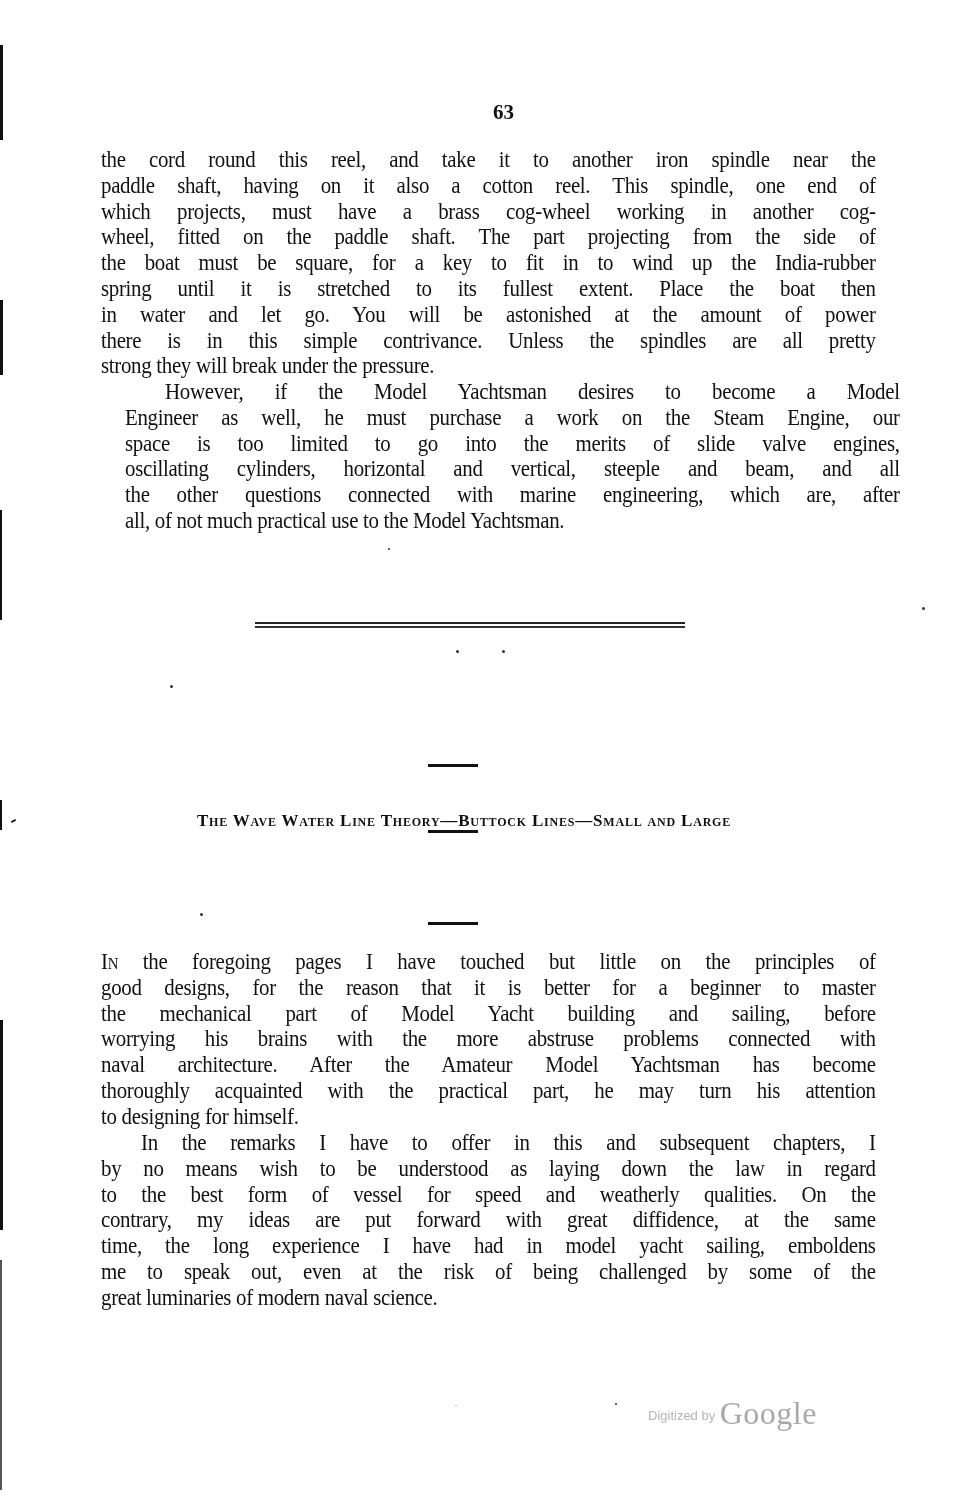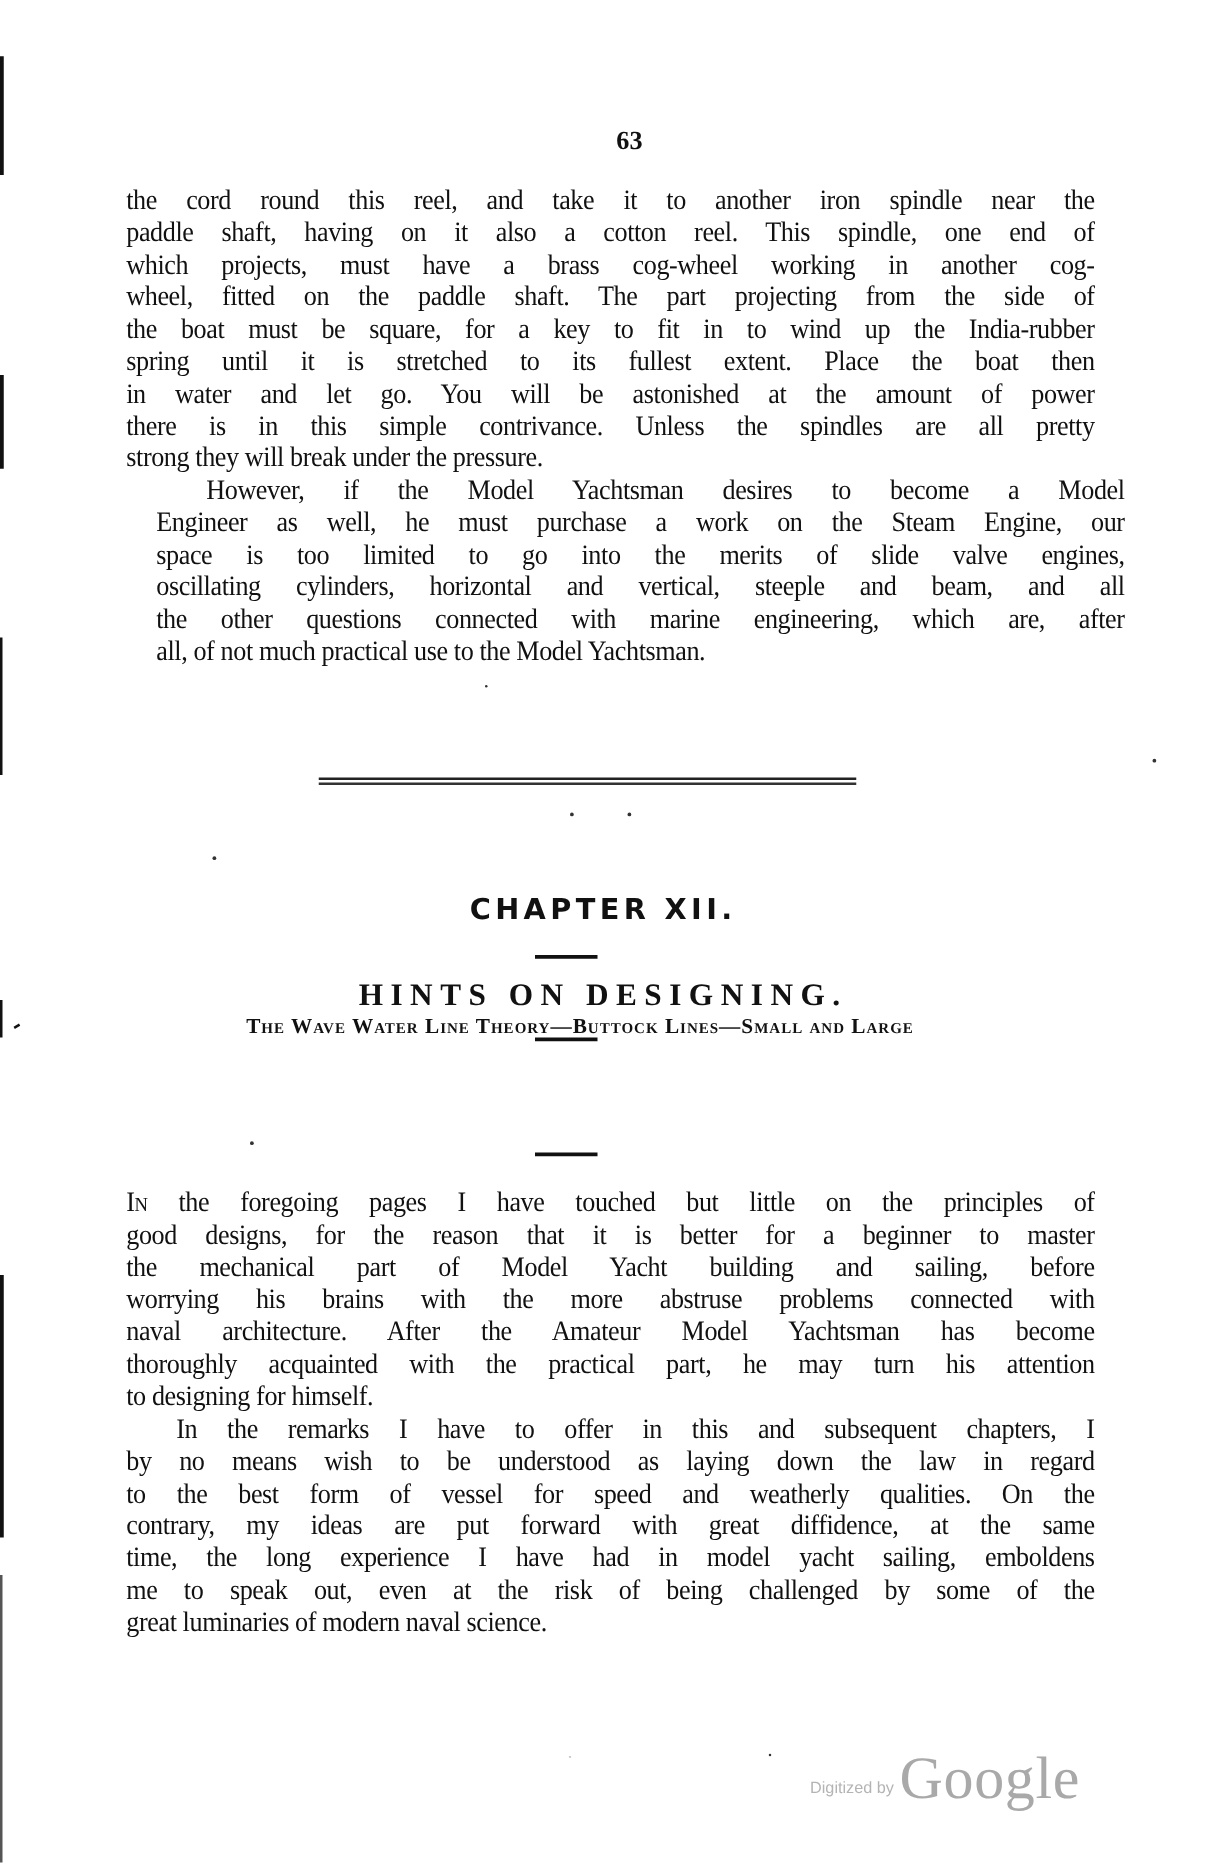--- a/index.html
+++ b/index.html
@@ -16,21 +16,21 @@
   .rule-double .b { position: absolute; left: 0; right: 0; top: 4px; height: 2px; background: #333; }
   .chapter-title { position: absolute; top: 715px; left: 0; width: 965px; text-align: center; font-family: "DejaVu Sans", "Liberation Sans", sans-serif; font-weight: bold; font-size: 23px; letter-spacing: 3.5px; color: #111; }
   .short-rule { position: absolute; left: 428px; width: 50px; height: 3px; background: #111; }
   .subtitle { position: absolute; top: 783px; left: 0; width: 965px; text-align: center; font-family: "Liberation Serif", "DejaVu Serif", serif; font-size: 25px; letter-spacing: 6px; color: #111; font-weight: bold; }
   .synopsis { position: absolute; left: 88px; width: 752px; text-align: center; font-family: "Liberation Serif", "DejaVu Serif", serif; font-weight: bold; font-variant: small-caps; font-size: 17px; color: #111; line-height: 26px; letter-spacing: 0.8px; }
   .synopsis .row { display: block; white-space: nowrap; }
   .speck { position: absolute; width: 3px; height: 3px; background: #333; border-radius: 50%; }
   .margin-mark { position: absolute; background: #111; }
   .watermark { position: absolute; left: 648px; top: 1395px; font-family: "Liberation Sans", "DejaVu Sans", sans-serif; color: #b4b4b4; white-space: nowrap; }
   .watermark .small { font-size: 13px; vertical-align: 4px; }
-  .watermark .big { font-family: "Liberation Serif", "DejaVu Serif", serif; font-size: 48px; color: #a9a9a9; letter-spacing: 0.5px; }
+  .watermark .big { font-family: "Liberation Serif", "DejaVu Serif", serif; font-size: 32px; color: #a9a9a9; letter-spacing: 0.5px; }
   .smallcap-first { font-variant: small-caps; }
 </style>
 </head>
 <body>
 
 <div class="page">
 
   <div class="margin-mark" style="left:0;top:45px;width:3px;height:95px;"></div>
   <div class="margin-mark" style="left:0;top:300px;width:3px;height:75px;"></div>
   <div class="margin-mark" style="left:0;top:510px;width:2px;height:110px;"></div>
@@ -65,23 +65,21 @@
   <div class="rule-double">
     <div class="a"></div>
       <div class="b"></div>
   </div>
   <div class="speck" style="left:456px;top:650px;"></div>
   <div class="speck" style="left:502px;top:650px;"></div>
   <div class="speck" style="left:170px;top:685px;"></div>
   <div class="speck" style="left:922px;top:607px;"></div>
   <div class="speck" style="left:388px;top:548px;width:2px;height:2px;"></div>
 
-  <div class="chapter-title">CHAPTER XII.</div>
   <div class="short-rule" style="top:764px;"></div>
-  <div class="subtitle">HINTS ON DESIGNING.</div>
   <div class="short-rule" style="top:830px;"></div>
 
   <div class="synopsis" style="top:808px;">
     <span class="row">The Wave Water Line Theory—Buttock Lines—Small and Large</span>
   </div>
   <div class="speck" style="left:200px;top:913px;"></div>
   <div class="short-rule" style="top:922px;"></div>
 
   <div class="block serif" style="top:949px;left:80px;">
     <span class="line"><span class="smallcap-first">In</span><span> the foregoing pages I have touched but little on the principles of</span></span>

